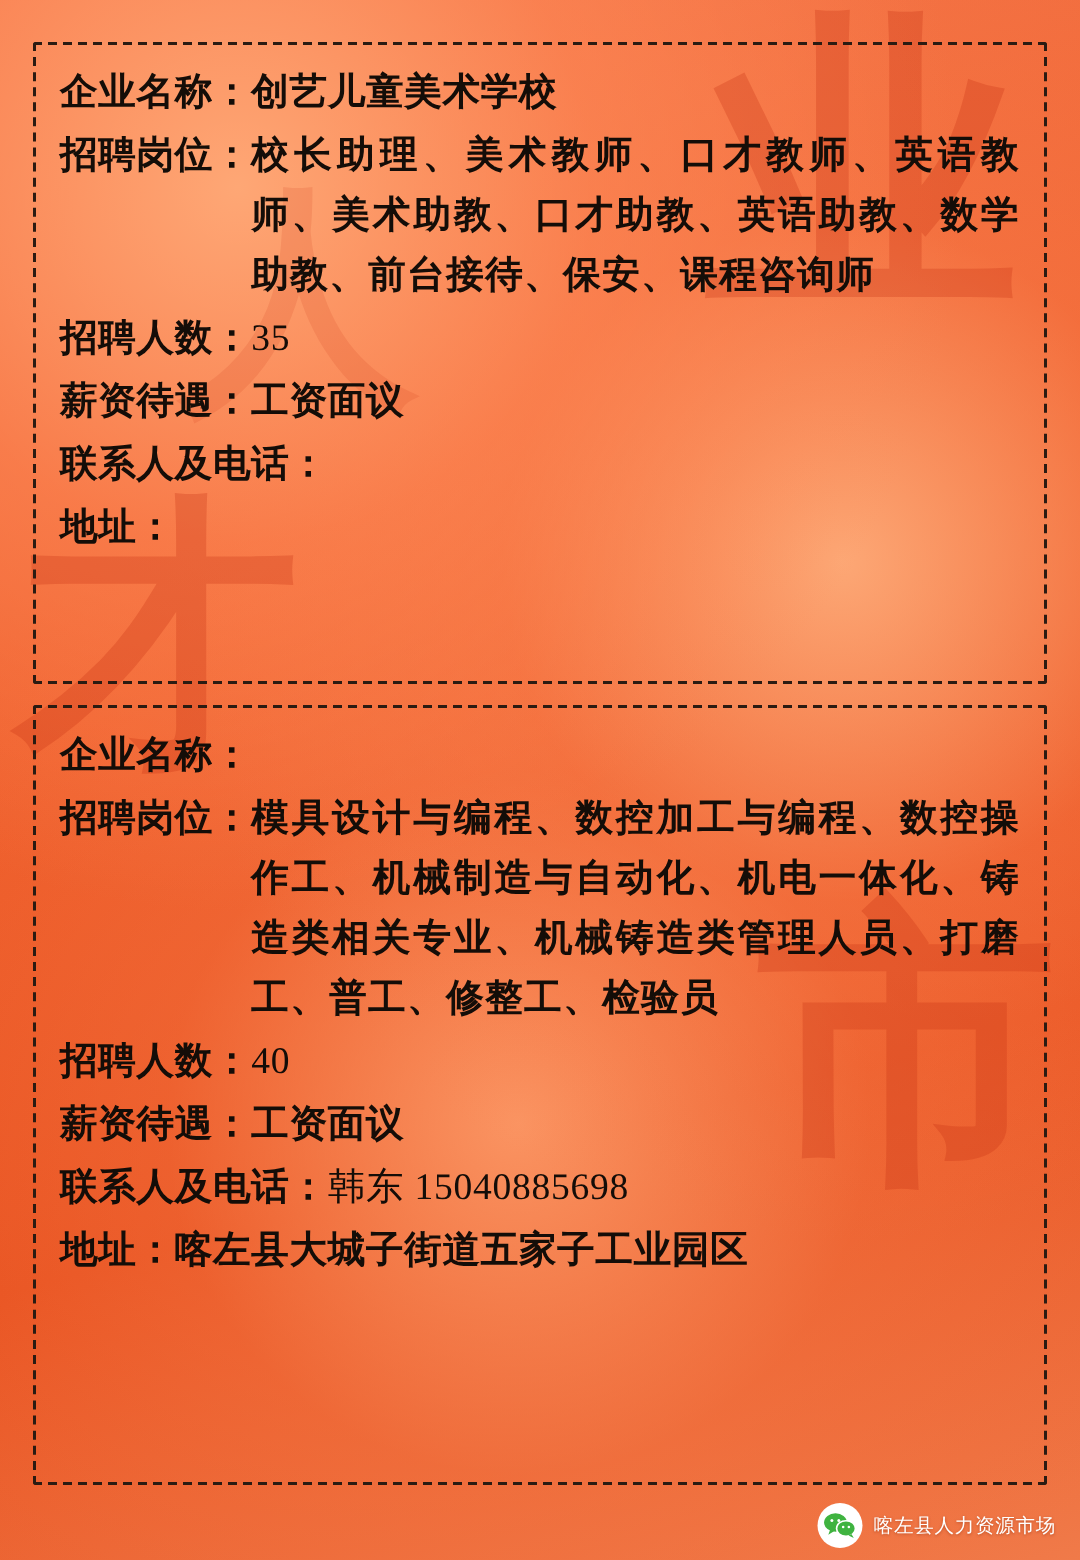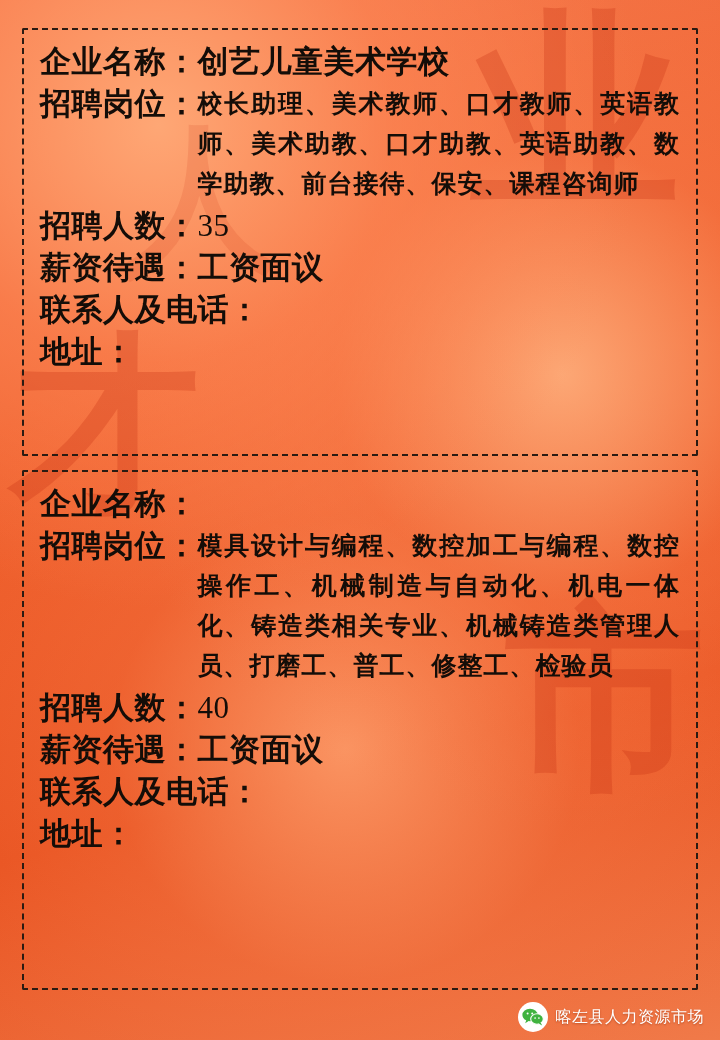--- a/index.html
+++ b/index.html
@@ -61,29 +61,29 @@
   .card.second { height: 520px; }
 
   .row {
     display: flex;
     align-items: flex-start;
     color: #140d08;
   }
   .row + .row { margin-top: 2px; }
 
   .lbl {
-    font-size: 31px;
+    font-size: 25px;
     font-weight: bold;
     line-height: 40px;
     white-space: nowrap;
     flex: 0 0 auto;
     letter-spacing: 0.5px;
   }
   .val {
-    font-size: 31px;
+    font-size: 25px;
     line-height: 40px;
     font-weight: bold;
     letter-spacing: 0.5px;
   }
   .posts {
     font-size: 25px;
     line-height: 40px;
     font-weight: bold;
     letter-spacing: 1px;
     text-align: justify;
@@ -109,21 +109,21 @@
     border-radius: 50%;
     background: #ffffff;
     display: flex;
     align-items: center;
     justify-content: center;
     flex: 0 0 auto;
   }
   .wx-icon svg { display: block; }
   .footer-text {
     color: #ffffff;
-    font-size: 16px;
+    font-size: 13px;
     font-family: Liberation Mono, monospace;
     letter-spacing: 0.5px;
     text-shadow: 0 1px 2px rgba(120,30,0,.45);
   }
 </style>
 </head>
 <body>
 
 <div class="bg"></div>
 <div class="bg-stamp stamp-a">业</div>
@@ -169,23 +169,25 @@
     <div class="row">
       <span class="lbl">招聘人数：</span>
       <span class="val num">40</span>
     </div>
     <div class="row">
       <span class="lbl">薪资待遇：</span>
       <span class="val">工资面议</span>
     </div>
     <div class="row">
       <span class="lbl">联系人及电话：</span>
+      <span class="val num">韩东  15040885698</span>
     </div>
     <div class="row">
       <span class="lbl">地址：</span>
+      <span class="val">喀左县大城子街道五家子工业园区</span>
     </div>
   </div>
 
 </div>
 
 <div class="footer">
   <span class="wx-icon">
     <svg width="22" height="18" viewBox="0 0 22 18" aria-hidden="true">
       <ellipse cx="8" cy="7" rx="7.6" ry="6.2" fill="#3fb340"></ellipse>
       <polygon points="4.5,11.5 3.2,15.2 7,12.8" fill="#3fb340"></polygon>

